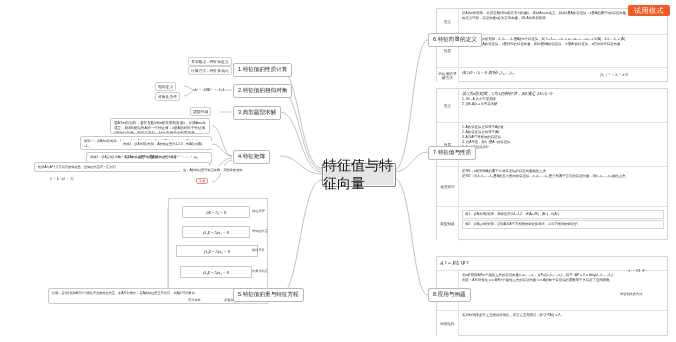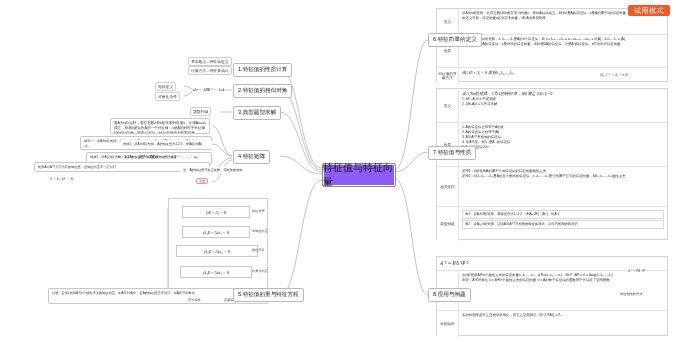--- a/index.html
+++ b/index.html
@@ -42,24 +42,24 @@
     letter-spacing: 0.5px;
     z-index: 40;
   }
   
   .root-node {
     position: absolute;
     left: 322px;
     top: 163px;
     width: 72px;
     height: 22px;
-    background: #8b5cf6;
+    background: #e5e5e5;
     border: 1px solid #8a8a8a;
     border-radius: 2px;
-    font-size: 10px;
+    font-size: 14px;
     color: #111;
     display: flex;
     align-items: center;
     justify-content: center;
     z-index: 30;
     box-shadow: 0 0 0 1px #fff inset;
   }
   
   .l1 {
     position: absolute;

